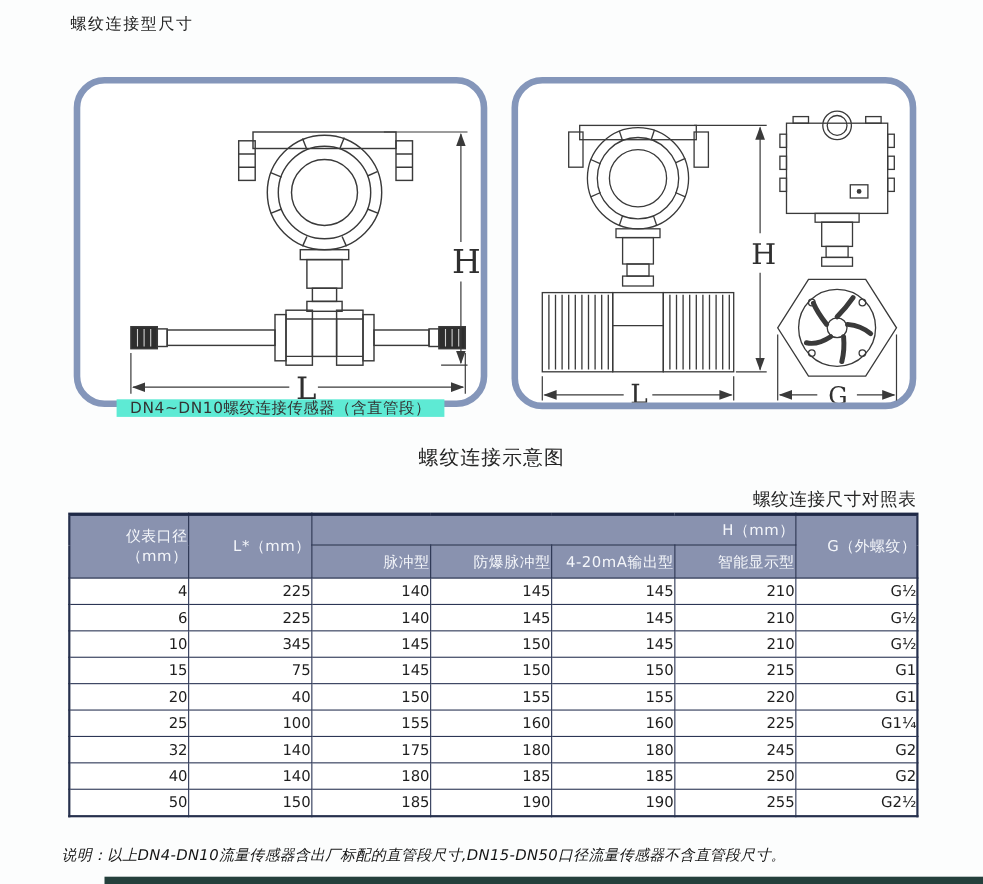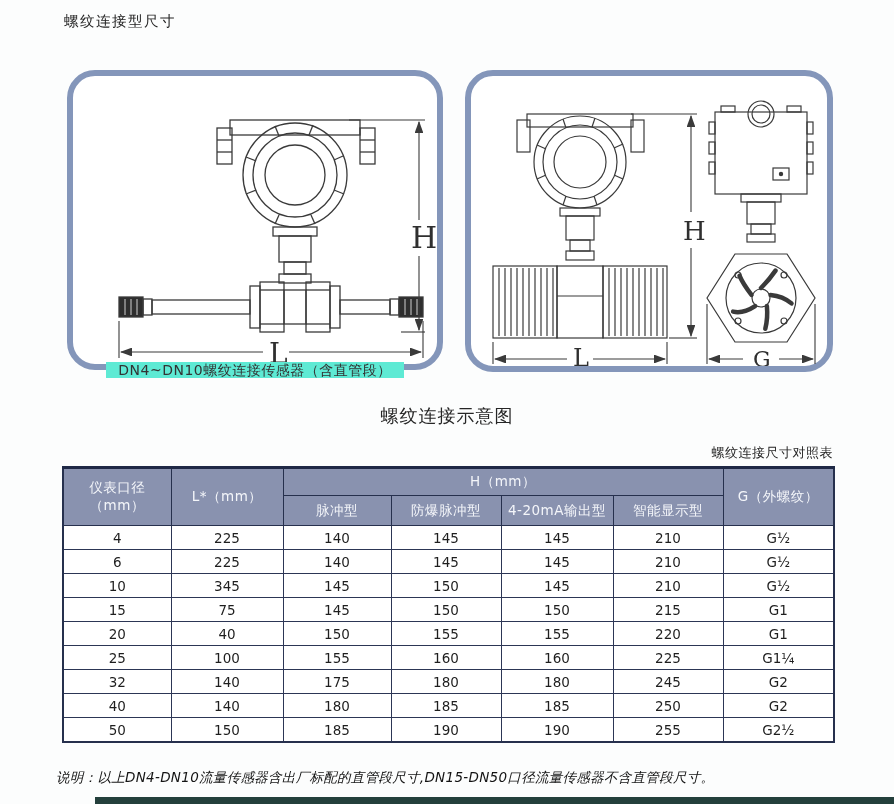--- a/index.html
+++ b/index.html
@@ -24,26 +24,26 @@
     position:absolute; text-align:center; font-size:14px; color:#333; letter-spacing:0.5px;
   }
   #cap-left  { left:67px;  top:362px; width:376px; }
   #cap-right { left:465px; top:366px; width:368px; }
   .fig-caption span { background:#5eead4; padding:0 12px; }
   .schematic-caption {
     position:absolute; left:0; top:404px; width:894px; text-align:center;
     font-size:18px; letter-spacing:1px; color:#262626;
   }
   .table-title {
-    position:absolute; top:444px; right:61px; font-size:13px; color:#262626; letter-spacing:0.5px;
+    position:absolute; top:444px; right:61px; font-size:16px; color:#262626; letter-spacing:0.5px;
   }
   table.spec {
     position:absolute; left:62px; top:466px; width:771px;
     border-collapse:collapse; table-layout:fixed;
-    text-align:center; font-size:13.5px; color:#1e1e1e;
+    text-align:right; font-size:13.5px; color:#1e1e1e;
     border:2px solid #26304d; border-top:3px solid #1f2946;padding-left:43px;
   }
   table.spec thead th {
     background:#8992af; color:#f4f6fa; font-weight:normal;
     border:1px solid #26304d; font-size:13.5px; letter-spacing:0.5px;
   }
   table.spec thead tr.r1 th { height:26px; }
   table.spec thead tr.r2 th { height:29px; }
   table.spec tbody td {
     background:#fff; border:1px solid #2c3655; height:23px; font-size:13.5px;

